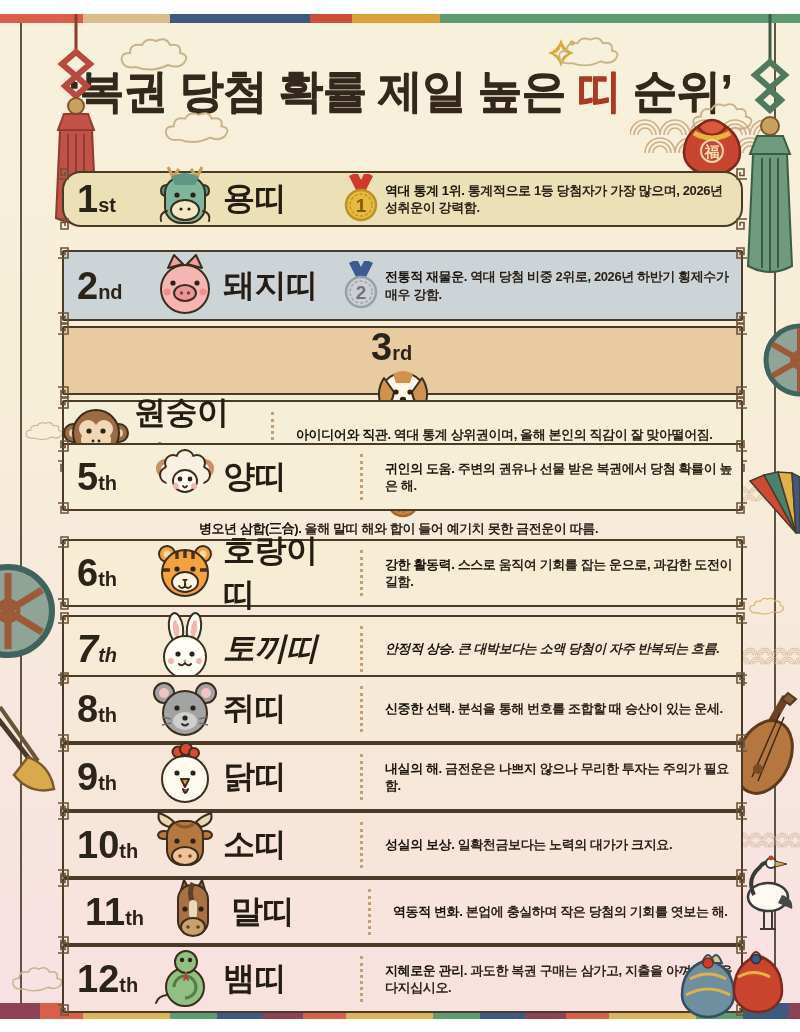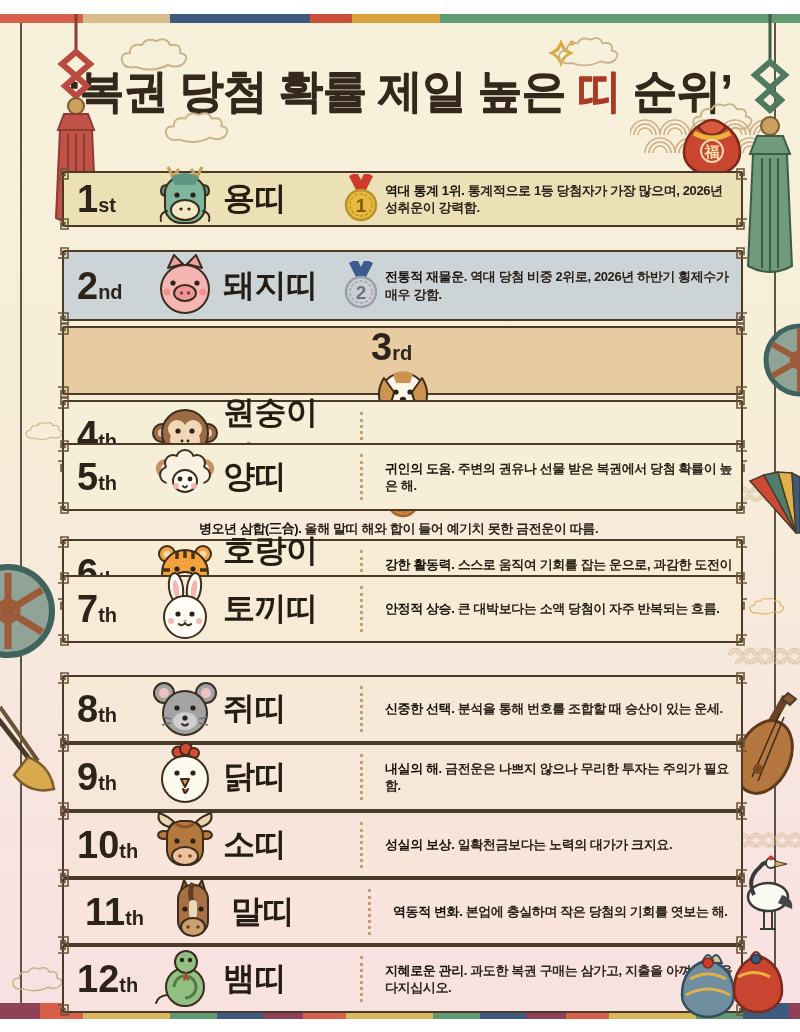--- a/index.html
+++ b/index.html
@@ -167,21 +167,21 @@
   </svg>
 
   <div id="title"><span>‘복권 당첨 확률 제일 높은 </span><span class="hl">띠</span><span> 순위’</span></div>
   <svg id="sparkle" viewBox="0 0 34 34">
     <path d="M17 2 Q20 13 30 16 Q20 19 17 30 Q14 19 4 16 Q14 13 17 2z" fill="#d9a93e"></path>
     <path d="M17 9 Q18.5 15 24 16.5 Q18.5 18 17 24 Q15.5 18 10 16.5 Q15.5 15 17 9z" fill="#fdf7e3"></path>
     <circle cx="28" cy="6" r="2.5" fill="#d9a93e"></circle>
   </svg>
 
   <div id="rows">
-  <div class="row" style="top: 148px; height: 56px; background: rgb(236, 224, 182);">
+  <div class="row" style="top: 148px; height: 56px; background: rgb(236, 224, 182); border-radius: 19px;">
     <svg class="corner c-tl">
           <use href="#sp" width="12" height="12"></use>
         </svg>
     <svg class="corner c-bl">
           <use href="#sp" width="12" height="12"></use>
         </svg>
     <svg class="corner c-tr">
           <use href="#sp" width="12" height="12"></use>
         </svg>
     <svg class="corner c-br">
@@ -293,40 +293,40 @@
         </svg>
     <svg class="corner c-bl">
           <use href="#sp" width="12" height="12"></use>
         </svg>
     <svg class="corner c-tr">
           <use href="#sp" width="12" height="12"></use>
         </svg>
     <svg class="corner c-br">
           <use href="#sp" width="12" height="12"></use>
         </svg>
-    <div class="rank"><span class="rnum">4</span><span class="rsuf">th</span></div>
     <div class="animal"><svg width="64" height="64" viewBox="0 0 64 64">
             <circle cx="9" cy="32" r="9" fill="#9b6b44" stroke="#3b2d1e" stroke-width="2" stroke-linejoin="round" stroke-linecap="round"></circle>
             <circle cx="55" cy="32" r="9" fill="#9b6b44" stroke="#3b2d1e" stroke-width="2" stroke-linejoin="round" stroke-linecap="round"></circle>
   <circle cx="9" cy="32" r="4" fill="#e8c9a8" stroke="none"></circle>
             <circle cx="55" cy="32" r="4" fill="#e8c9a8" stroke="none"></circle>
   <circle cx="32" cy="32" r="23" fill="#9b6b44" stroke="#3b2d1e" stroke-width="2" stroke-linejoin="round" stroke-linecap="round"></circle>
   <circle cx="24" cy="28" r="9" fill="#f2d7b6" stroke="none"></circle>
             <circle cx="40" cy="28" r="9" fill="#f2d7b6" stroke="none"></circle>
   <ellipse cx="32" cy="39" rx="15" ry="12" fill="#f2d7b6" stroke="none"></ellipse>
   <circle cx="25" cy="30" r="2.6" fill="#2c2218"></circle>
             <circle cx="39" cy="30" r="2.6" fill="#2c2218"></circle>
   <circle cx="29" cy="40" r="1.4" fill="#2c2218"></circle>
             <circle cx="35" cy="40" r="1.4" fill="#2c2218"></circle>
   <path d="M28 46 q4 4 8 0" fill="none" stroke="#3b2d1e" stroke-width="2" stroke-linejoin="round" stroke-linecap="round"></path>
           </svg></div>
     <div class="zname">원숭이띠</div>
     <div class="mid">
           <div class="vdots"></div>
         </div>
+    <div class="desc"><b>아이디어와 직관.</b><span> 역대 통계 상위권이며, 올해 본인의 직감이 잘 맞아떨어짐.</span></div>
   </div>
 
   <div class="row" style="top: 420px; height: 68px; background: rgb(246, 238, 214);">
     <svg class="corner c-tl">
           <use href="#sp" width="12" height="12"></use>
         </svg>
     <svg class="corner c-bl">
           <use href="#sp" width="12" height="12"></use>
         </svg>
     <svg class="corner c-tr">
@@ -386,21 +386,21 @@
   <path d="M29 40 h6 l-3 4z" fill="#4a2f14" stroke="none"></path>
   <path d="M32 44 v3 m0 0 q-3 4 -6 0 m6 0 q3 4 6 0" fill="none" stroke="#3b2d1e" stroke-width="2" stroke-linejoin="round" stroke-linecap="round"></path>
           </svg></div>
     <div class="zname">호랑이띠</div>
     <div class="mid">
           <div class="vdots"></div>
         </div>
     <div class="desc"><b>강한 활동력.</b><span> 스스로 움직여 기회를 잡는 운으로, 과감한 도전이 길함.</span></div>
   </div>
 
-  <div class="row" style="top: 552px; height: 68px; background: rgb(247, 235, 213);">
+  <div class="row" style="top: 592px; height: 68px; background: rgb(247, 235, 213); font-style: italic;">
     <svg class="corner c-tl">
           <use href="#sp" width="12" height="12"></use>
         </svg>
     <svg class="corner c-bl">
           <use href="#sp" width="12" height="12"></use>
         </svg>
     <svg class="corner c-tr">
           <use href="#sp" width="12" height="12"></use>
         </svg>
     <svg class="corner c-br">

